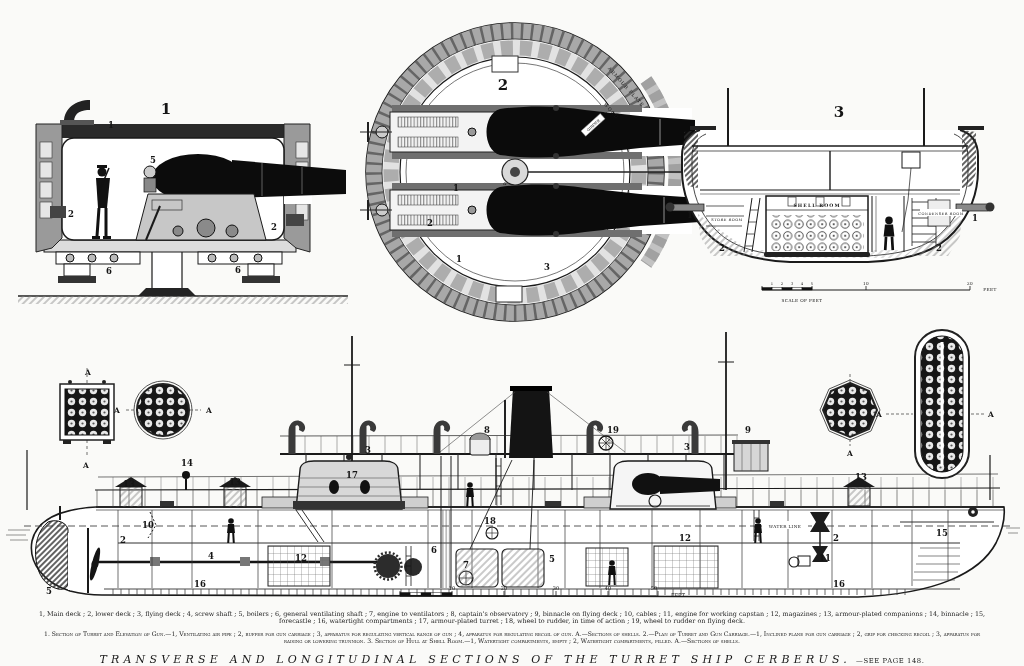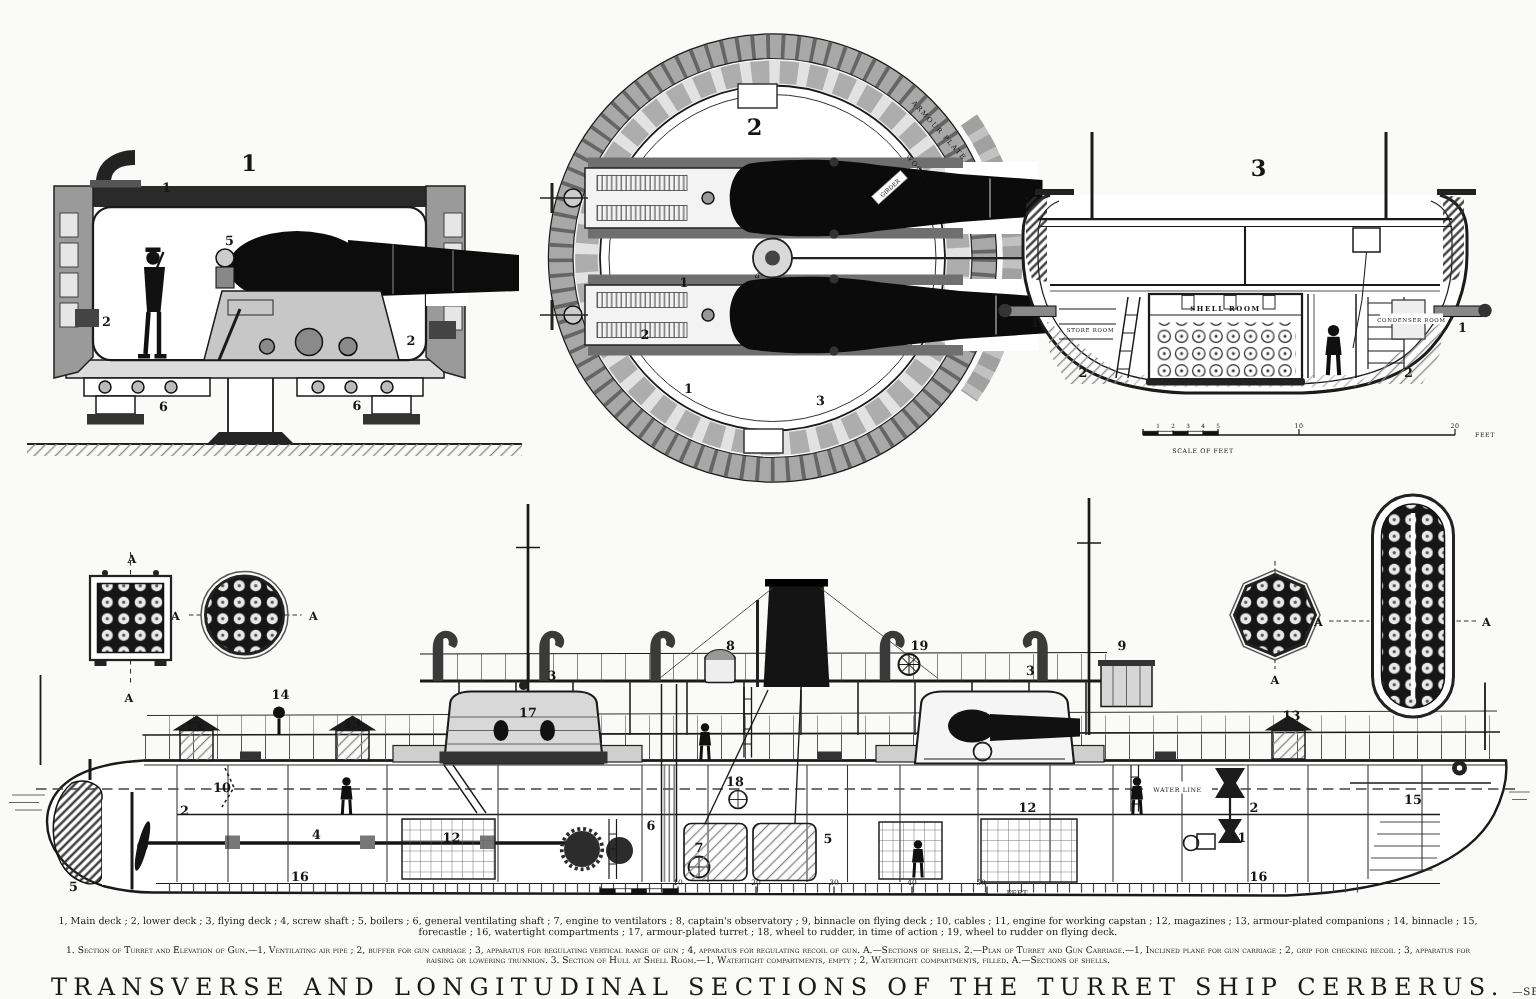--- a/index.html
+++ b/index.html
@@ -13,21 +13,21 @@
   .tiny2{font-size:3.6px;letter-spacing:.5px;}
   .sc{font-size:4.2px;letter-spacing:.4px;}
   .scn{font-size:3.8px;}
   .rim{font-size:4.6px;letter-spacing:1px;}
   .axis{font-size:7.5px;font-weight:bold;}
   .caption{position:absolute;left:34px;right:34px;top:607px;text-align:center;}
   .caption p{margin:4px;}
   .key{font-size:6.4px;line-height:7.4px;}
   .legend{font-size:6.1px;line-height:7px;margin-top:1.5px !important;font-variant:small-caps;}
   .titleline{margin-top:4px;white-space:nowrap;}
-  .title-main{font-size:16px;letter-spacing:4.2px;}
+  .title-main{font-size:11px;letter-spacing:4.2px;font-style:italic;}
   .title-suffix{font-size:6.8px;letter-spacing:.6px;}
 </style>
 </head>
 <body>
 
 <div class="page">
 <svg width="1024" height="666" viewBox="0 0 1024 666">
   <defs>
     <pattern id="hatch" width="5" height="5" patternUnits="userSpaceOnUse" patternTransform="rotate(45)">
       <line x1="1" y1="0" x2="1" y2="5" stroke="#888" stroke-width="0.9"></line>

